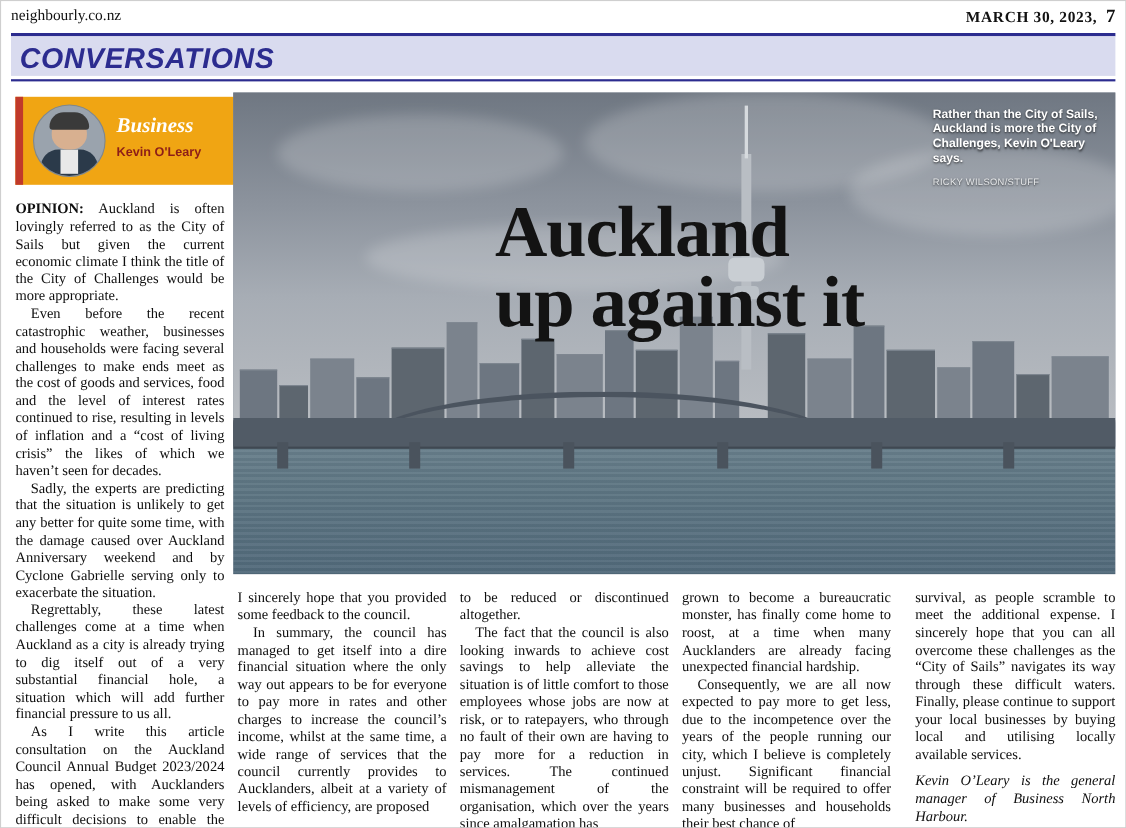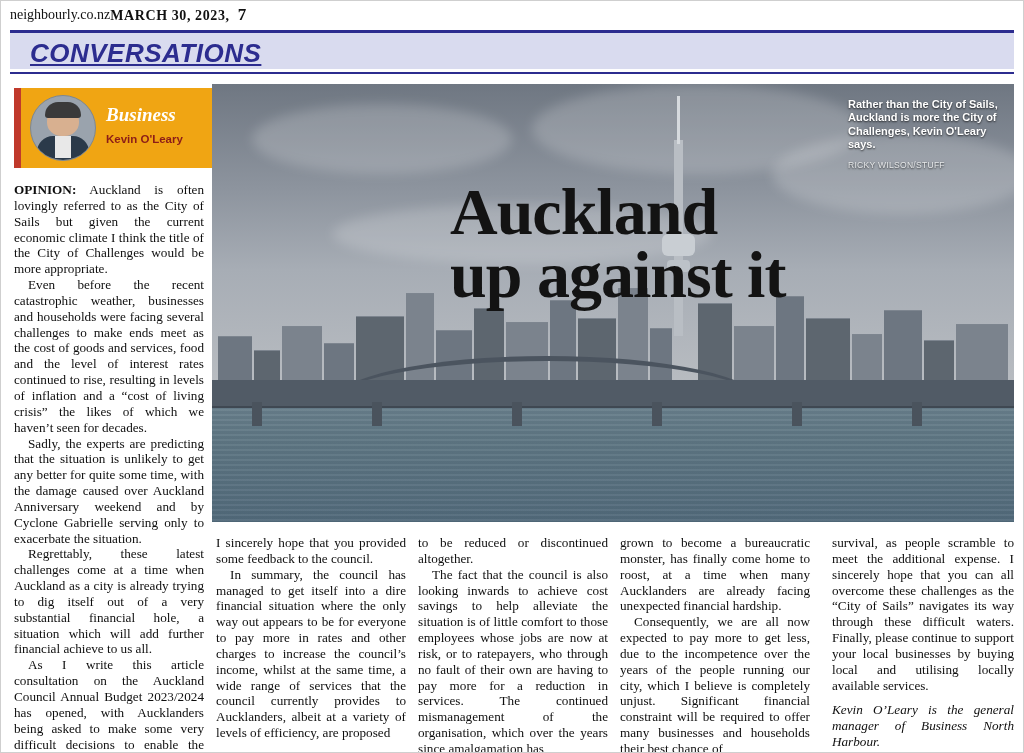--- a/index.html
+++ b/index.html
@@ -17,21 +17,21 @@
   }
 
   
   .masthead {
     position: absolute;
     top: 0; left: 0;
     width: 1024px;
     height: 30px;
     display: flex;
     align-items: center;
-    justify-content: flex-start;
+    justify-content: space-between;
     padding: 0 10px;
     box-sizing: border-box;
   }
   .masthead-left {
     font-family: "Liberation Serif", serif;
     font-size: 14px;
     color: #111;
   }
   .masthead-right {
     display: flex;
@@ -67,28 +67,27 @@
   
   .section-band {
     position: absolute;
     top: 33px; left: 10px;
     width: 1004px;
     height: 36px;
     background: #d9dbef;
   }
   .section-title {
     position: absolute;
-    top: 38px; left: 30px;
+    top: 38px; left: 18px;
     font-family: "Liberation Sans", sans-serif;
     font-weight: bold;
     font-style: italic;
     font-size: 26px;
     letter-spacing: 0.5px;
     color: #2c2c8f;
-    text-decoration: underline;
   }
   .rule-under-section {
     position: absolute;
     top: 72px; left: 10px;
     width: 1004px;
     height: 2px;
     background: #2c2c8f;
   }
 
   
@@ -395,21 +394,21 @@
   </div>
 
   <div class="photo-caption">Rather than the City of Sails, Auckland is more the City of Challenges, Kevin O'Leary says.</div>
   <div class="photo-credit">RICKY WILSON/STUFF</div>
 </div>
 
 <div class="col" id="col0">
     <p class="first"><span class="lead-in">OPINION:</span> Auckland is often lovingly referred to as the City of Sails but given the current economic climate I think the title of the City of Challenges would be more appropriate.</p>
     <p>Even before the recent catastrophic weather, businesses and households were facing several challenges to make ends meet as the cost of goods and services, food and the level of interest rates continued to rise, resulting in levels of inflation and a “cost of living crisis” the likes of which we haven’t seen for decades.</p>
     <p>Sadly, the experts are predicting that the situation is unlikely to get any better for quite some time, with the damage caused over Auckland Anniversary weekend and by Cyclone Gabrielle serving only to exacerbate the situation.</p>
-    <p>Regrettably, these latest challenges come at a time when Auckland as a city is already trying to dig itself out of a very substantial financial hole, a situation which will add further financial achieve to us all.</p>
+    <p>Regrettably, these latest challenges come at a time when Auckland as a city is already trying to dig itself out of a very substantial financial hole, a situation which will add further financial pressure to us all.</p>
     <p>As I write this article consultation on the Auckland Council Annual Budget 2023/2024 has opened, with Aucklanders being asked to make some very difficult decisions to enable the council to mitigate an identified budget shortfall of $295 million.</p>
   </div>
 <div class="col" id="col1">
     <p class="first">I sincerely hope that you provided some feedback to the council.</p>
     <p>In summary, the council has managed to get itself into a dire financial situation where the only way out appears to be for everyone to pay more in rates and other charges to increase the council’s income, whilst at the same time, a wide range of services that the council currently provides to Aucklanders, albeit at a variety of levels of efficiency, are proposed</p>
   </div>
 <div class="col" id="col2">
     <p class="first">to be reduced or discontinued altogether.</p>
     <p>The fact that the council is also looking inwards to achieve cost savings to help alleviate the situation is of little comfort to those employees whose jobs are now at risk, or to ratepayers, who through no fault of their own are having to pay more for a reduction in services. The continued mismanagement of the organisation, which over the years since amalgamation has</p>
   </div>

